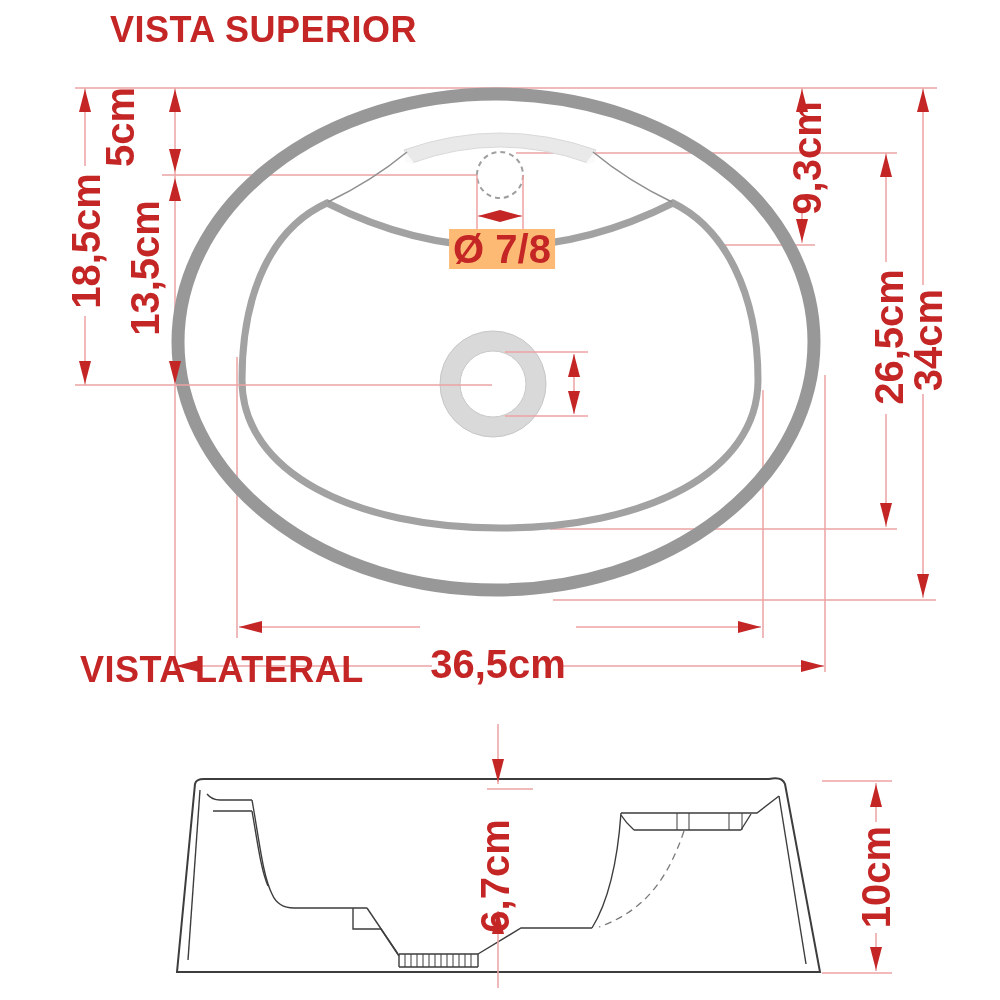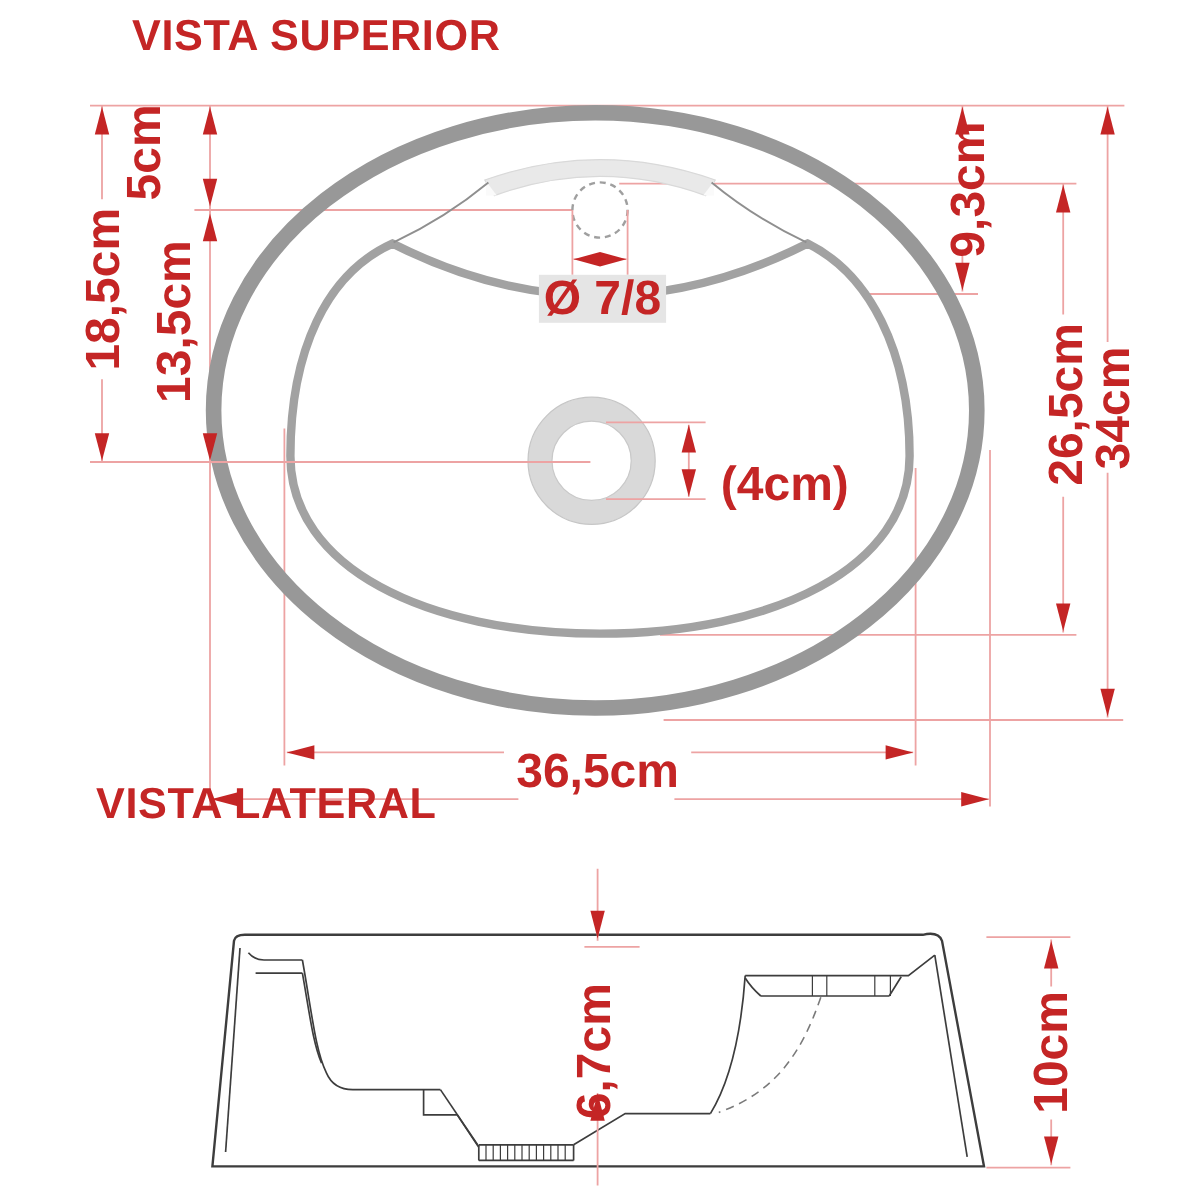--- a/index.html
+++ b/index.html
@@ -2,21 +2,21 @@
 <html><head>
 <meta charset="utf-8">
 <style>
   html,body{margin:0;padding:0;background:#fff;}
   #page{position:relative;width:1000px;height:1000px;background:#fff;overflow:hidden;
         font-family:"Liberation Sans",sans-serif;}
   #page svg{position:absolute;left:0;top:0;}
   .dim-label{position:absolute;color:#c42525;font-weight:bold;font-size:40px;line-height:1;
              white-space:nowrap;transform:translate(-50%,-50%);}
   .rot{transform:translate(-50%,-50%) rotate(-90deg);}
-  .wbg{background:#e5e5e5;padding:0 4px;}
+  .wbg{background:#fdba74;padding:0 4px;}
   .view-title{position:absolute;color:#c42525;font-weight:bold;font-size:36px;line-height:1;
               letter-spacing:.5px;white-space:nowrap;}
 </style>
 </head>
 <body>
 
 <div id="page">
 
   <svg width="1000" height="1000" viewBox="0 0 1000 1000">
 
@@ -115,20 +115,19 @@
 
   <div class="view-title" style="left:110px;top:12px">VISTA SUPERIOR</div>
   <div class="view-title" style="left:80px;top:652px">VISTA LATERAL</div>
 
   <div class="dim-label rot" style="left:86px;top:241px">18,5cm</div>
   <div class="dim-label rot" style="left:120px;top:127px">5cm</div>
   <div class="dim-label rot" style="left:145px;top:268px">13,5cm</div>
   <div class="dim-label rot" style="left:807px;top:158px">9,3cm</div>
   <div class="dim-label rot" style="left:889px;top:337px">26,5cm</div>
   <div class="dim-label rot" style="left:928px;top:340px">34cm</div>
-  <div class="dim-label" style="left:498px;top:643px">36,5cm</div>
+  <div class="dim-label" style="left:498px;top:664px">36,5cm</div>
   <div class="dim-label wbg" style="left:502px;top:249px">Ø 7/8</div>
-  <div class="dim-label" style="left:654px;top:404px">(4cm)</div>
 
   <div class="dim-label rot" style="left:495px;top:876px">6,7cm</div>
   <div class="dim-label rot" style="left:876px;top:877px">10cm</div>
 
 </div>
 
 </body></html>

